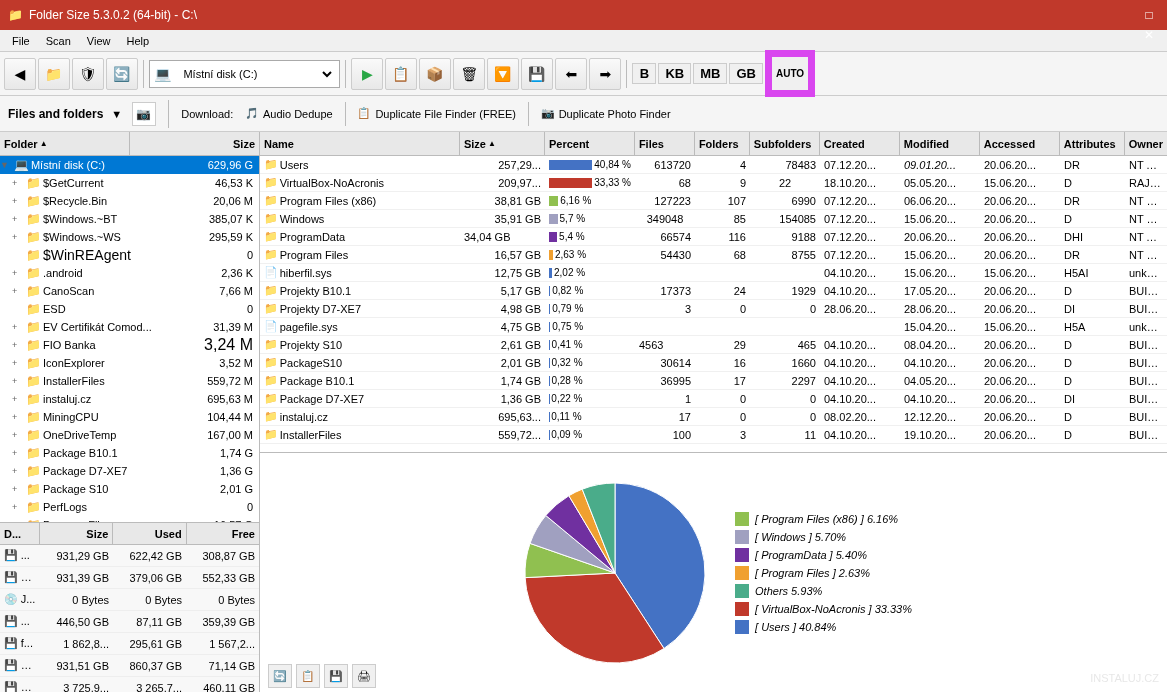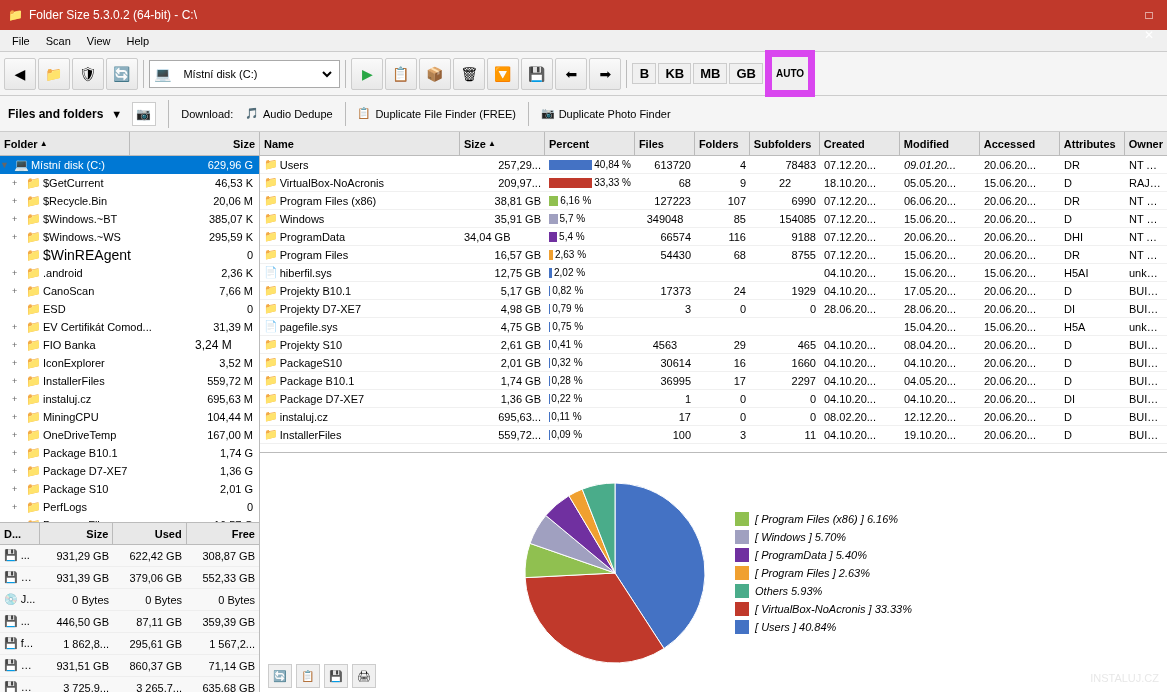--- a/index.html
+++ b/index.html
@@ -221,21 +221,21 @@
         <div class="tree-item" style="display: flex; align-items: center; height: 18px; padding-left: 12px; padding-right: 4px; cursor: pointer; white-space: nowrap;">
     <span style="width:14px;font-size:9px;color:#666;">+</span>
     <span style="font-size:12px;margin-right:2px;">📁</span>
     <span style="flex:1;font-size:11px;overflow:hidden;text-overflow:ellipsis;">EV Certifikát Comod...</span>
     <span style="font-size:11px;text-align:right;min-width:60px;padding-right:2px;">31,39 M</span>
   </div>
         <div class="tree-item" style="display: flex; align-items: center; height: 18px; padding-left: 12px; padding-right: 4px; cursor: pointer; white-space: nowrap;">
     <span style="width:14px;font-size:9px;color:#666;">+</span>
     <span style="font-size:12px;margin-right:2px;">📁</span>
     <span style="flex:1;font-size:11px;overflow:hidden;text-overflow:ellipsis;">FIO Banka</span>
-    <span style="font-size:12px;text-align:left;min-width:60px;padding-right:2px;">3,24 M</span>
+    <span style="font-size:16px;text-align:right;min-width:60px;padding-right:2px;">3,24 M</span>
   </div>
         <div class="tree-item" style="display: flex; align-items: center; height: 18px; padding-left: 12px; padding-right: 4px; cursor: pointer; white-space: nowrap;">
     <span style="width:14px;font-size:9px;color:#666;">+</span>
     <span style="font-size:12px;margin-right:2px;">📁</span>
     <span style="flex:1;font-size:11px;overflow:hidden;text-overflow:ellipsis;">IconExplorer</span>
     <span style="font-size:11px;text-align:right;min-width:60px;padding-right:2px;">3,52 M</span>
   </div>
         <div class="tree-item" style="display: flex; align-items: center; height: 18px; padding-left: 12px; padding-right: 4px; cursor: pointer; white-space: nowrap;">
     <span style="width:14px;font-size:9px;color:#666;">+</span>
     <span style="font-size:12px;margin-right:2px;">📁</span>
@@ -332,21 +332,21 @@
           <div class="drive-row" style="display: flex; align-items: center; height: 22px; border-bottom: 1px solid rgb(238, 238, 238); cursor: pointer;">
     <div class="drive-cell" style="width:40px;">💾 e...</div>
     <div class="drive-cell" style="flex:1;text-align:right;">931,51 GB</div>
     <div class="drive-cell" style="flex:1;text-align:right;">860,37 GB</div>
     <div class="drive-cell" style="flex:1;text-align:right;">71,14 GB</div>
   </div>
           <div class="drive-row" style="display: flex; align-items: center; height: 22px; border-bottom: 1px solid rgb(238, 238, 238); cursor: pointer;">
     <div class="drive-cell" style="width:40px;">💾 d...</div>
     <div class="drive-cell" style="flex:1;text-align:right;">3 725,9...</div>
     <div class="drive-cell" style="flex:1;text-align:right;">3 265,7...</div>
-    <div class="drive-cell" style="flex:1;text-align:right;">635,68 GB</div>
+    <div class="drive-cell" style="flex:1;text-align:right;">460,11 GB</div>
   </div>
         </div>
     </div>
   </div>
 
   <div id="right-panel">
     <div id="file-header">
       <div class="file-col" style="width:200px;">Name</div>
       <div class="file-col" style="width:85px;">Size <span class="sort-arrow">▲</span></div>
       <div class="file-col" style="width:90px;">Percent</div>
@@ -575,21 +575,21 @@
       <span>📁</span>
       <span>Projekty S10</span>
     </div>
     <div class="file-cell" style="width:85px;text-align:right;">2,61 GB</div>
     <div class="file-cell" style="width:90px;padding:0 4px;">
       <div style="display:flex;align-items:center;gap:2px;">
         <div style="width:0.615px;height:10px;background:#4472c4;"></div>
         <span style="font-size:10px;">0,41 %</span>
       </div>
     </div>
-    <div class="file-cell" style="width:60px;text-align:center;">4563</div>
+    <div class="file-cell" style="width:60px;text-align:left;">4563</div>
     <div class="file-cell" style="width:55px;text-align:right;">29</div>
     <div class="file-cell" style="width:70px;text-align:right;">465</div>
     <div class="file-cell" style="width:80px;">04.10.20...</div>
     <div class="file-cell" style="width:80px;">08.04.20...</div>
     <div class="file-cell" style="width:80px;">20.06.20...</div>
     <div class="file-cell" style="width:65px;">D</div>
     <div class="file-cell" style="flex:1;">BUILTIN\...</div>
   </div>
         <div class="file-row">
     <div class="file-cell" style="width:200px;display:flex;align-items:center;gap:2px;">

